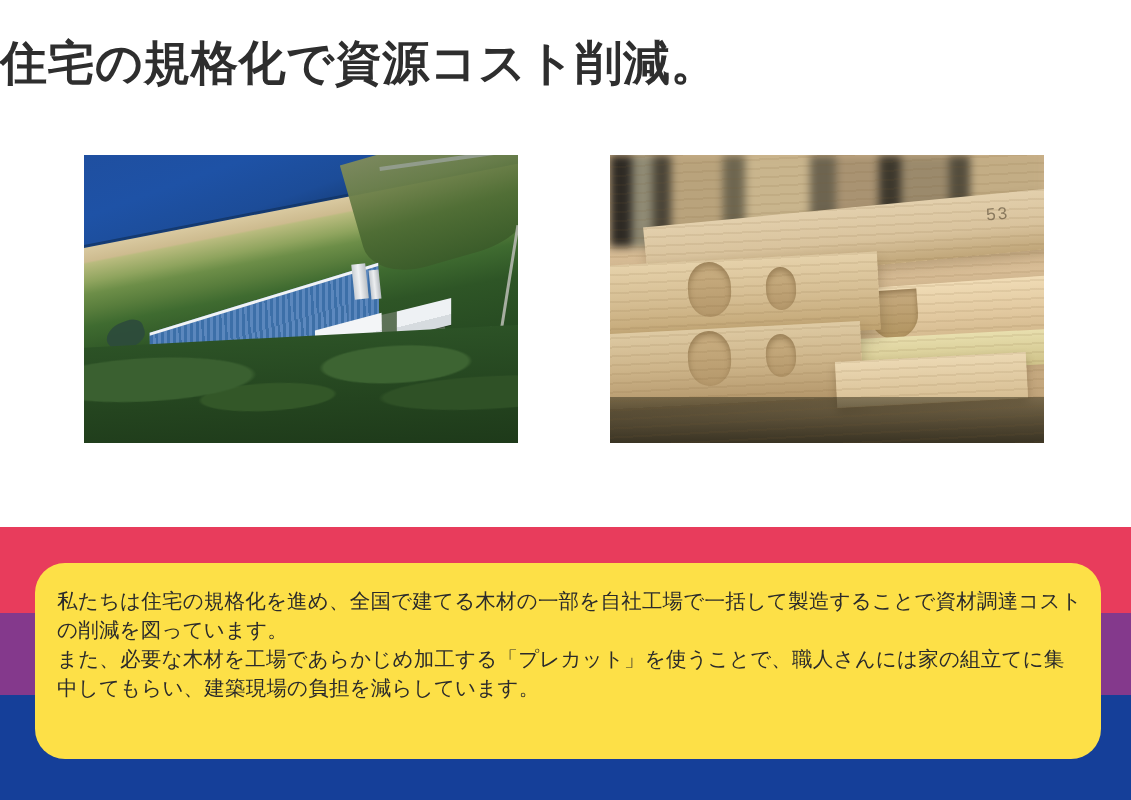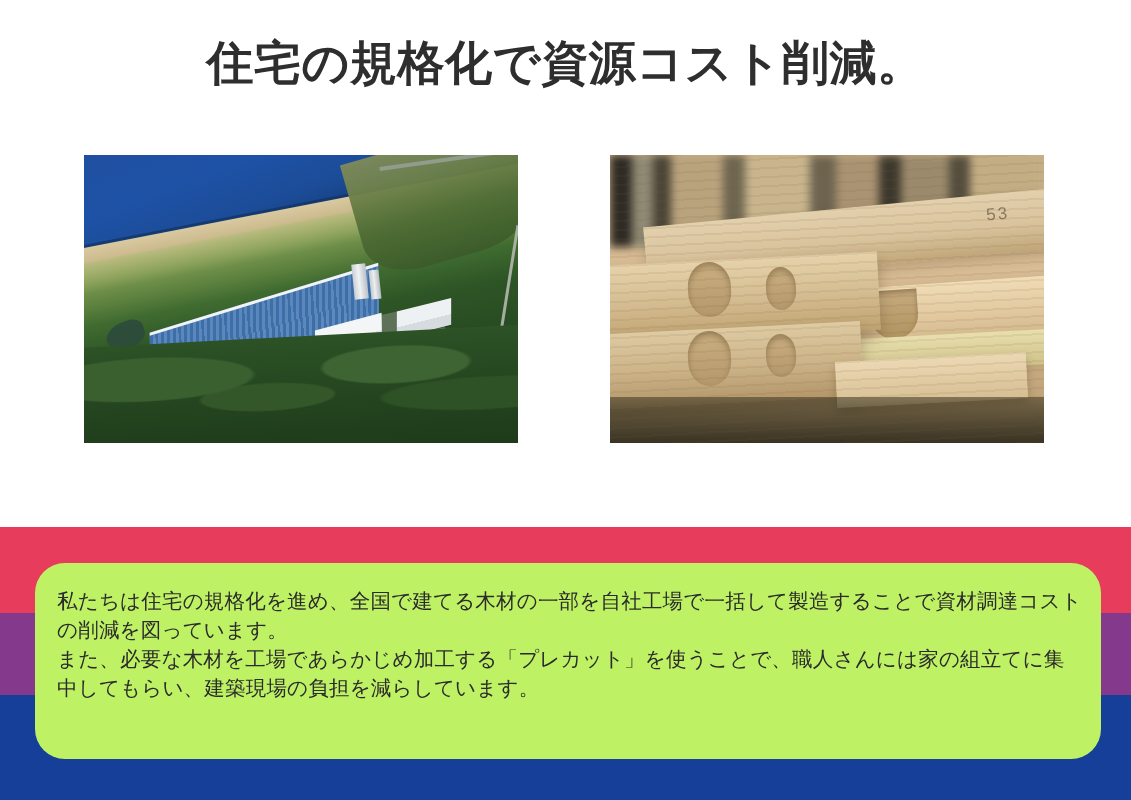--- a/index.html
+++ b/index.html
@@ -22,21 +22,20 @@
     inset: 0;
     background: #ffffff;
   }
 
   
   .title-area {
     position: absolute;
     left: 0;
     top: 34px;
     width: 1131px;
-    text-align: center;
   }
   .slide-title {
     display: inline-block;
     margin: 0;
     font-family: "DejaVu Sans", "Liberation Sans", sans-serif;
     font-size: 47px;
     font-weight: 700;
     letter-spacing: 0.5px;
     color: #2e2e2e;
     line-height: 1.22;
@@ -473,18 +472,18 @@
         <div class="lum-grain"></div>
       </div>
     </div>
 
   </div>
 
   <div class="band band-red" style="background: rgb(232, 60, 92);"></div>
   <div class="band band-purple" style="background: rgb(132, 57, 140);"></div>
   <div class="band band-blue" style="background: rgb(21, 63, 153);"></div>
 
-  <div class="text-card" style="background: #bef264;">
+  <div class="text-card" style="background: #fde047;">
     <p class="body-text">私たちは住宅の規格化を進め、全国で建てる木材の一部を自社工場で一括して製造することで資材調達コストの削減を図っています。
 また、必要な木材を工場であらかじめ加工する「プレカット」を使うことで、職人さんには家の組立てに集中してもらい、建築現場の負担を減らしています。</p>
   </div>
 
 </div>
 
 </body></html>

